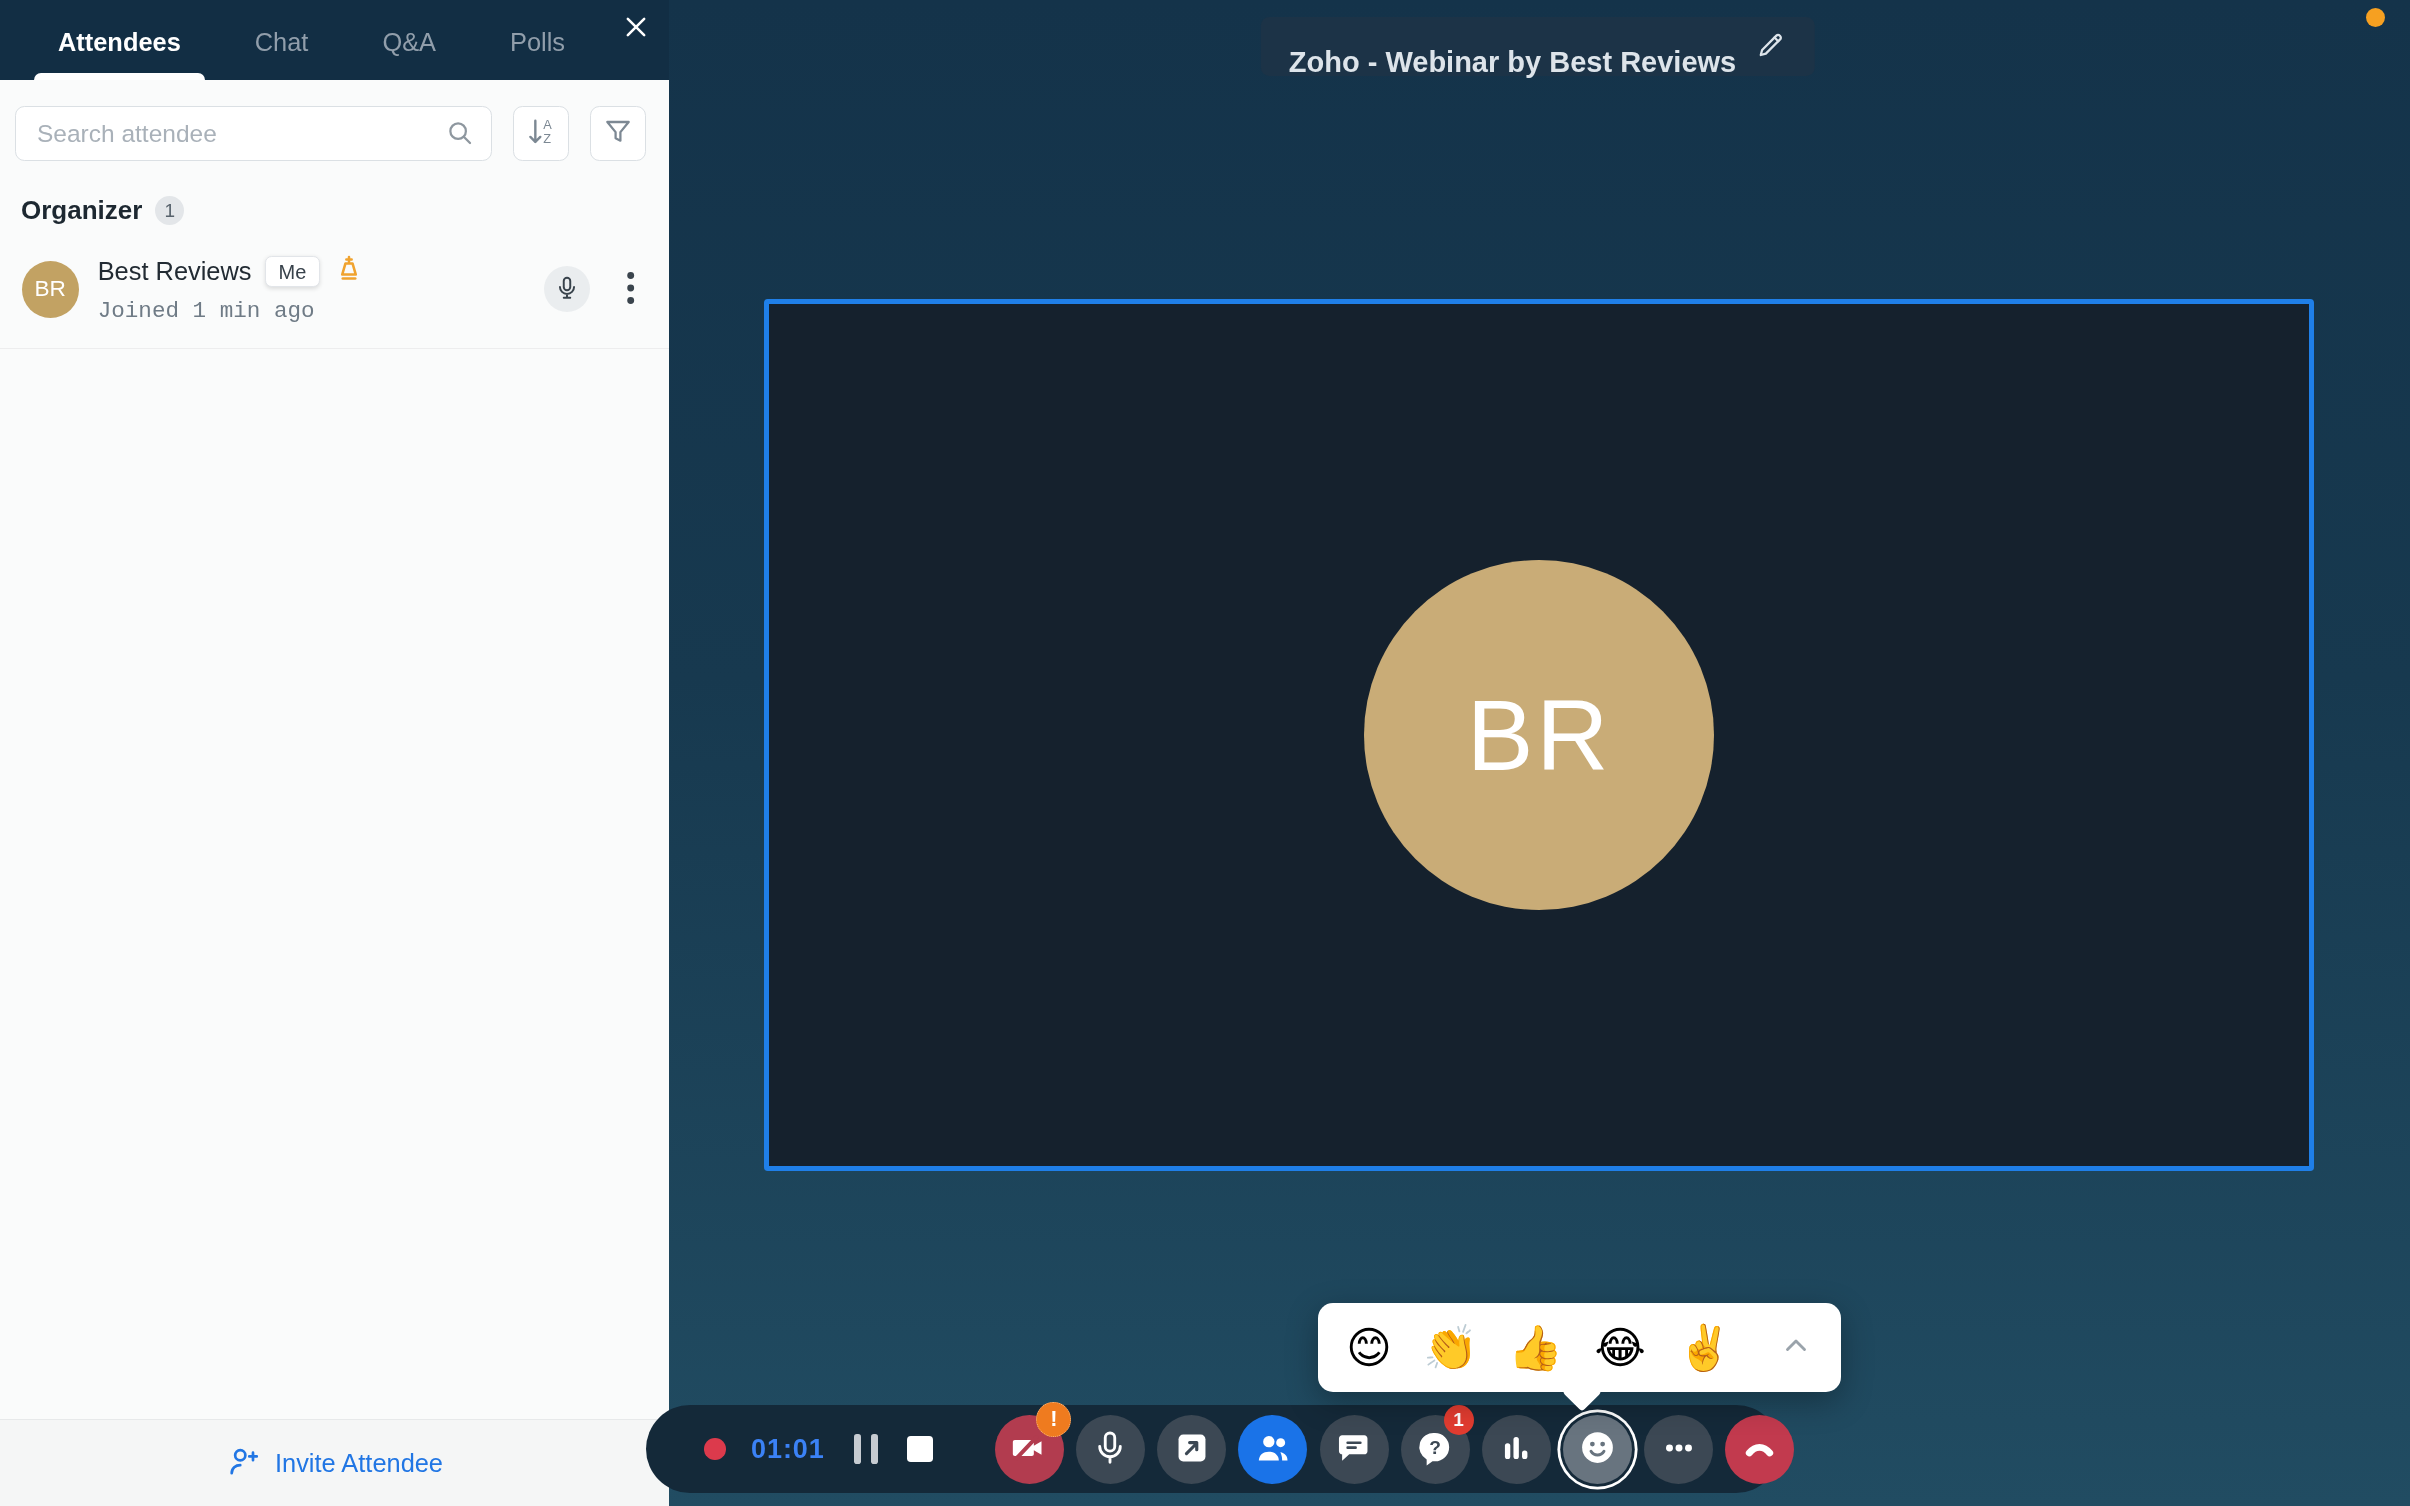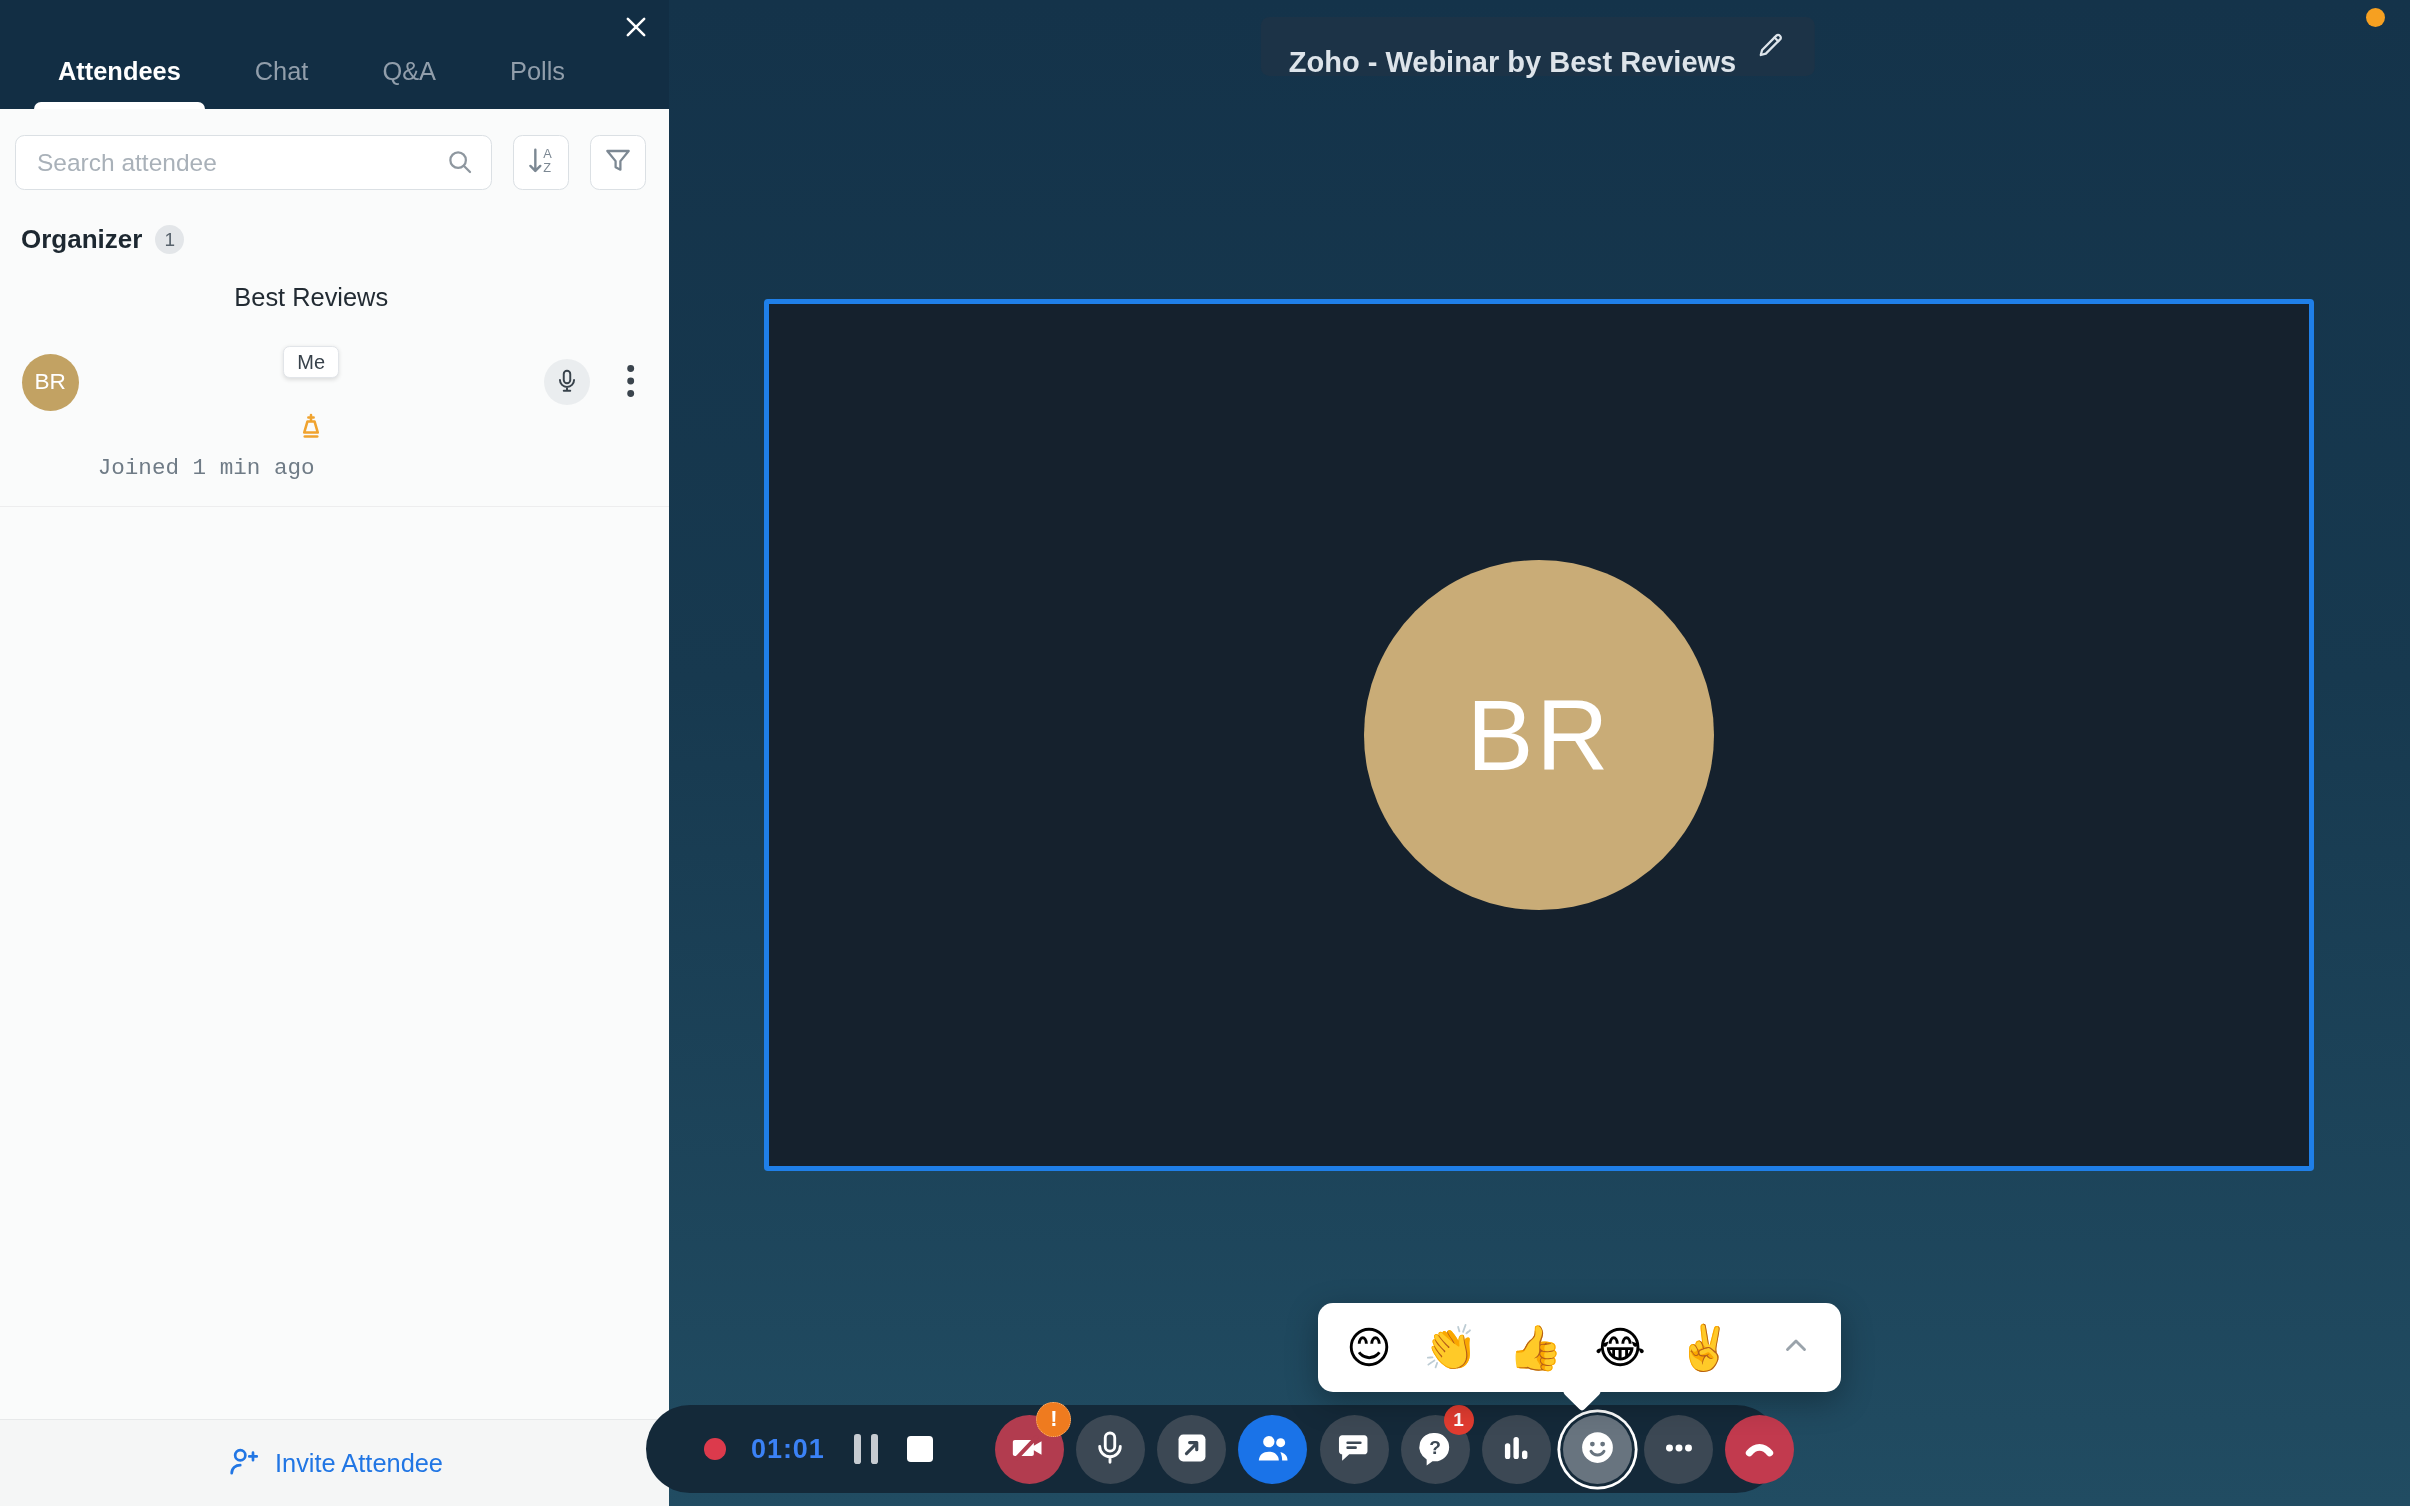--- a/index.html
+++ b/index.html
@@ -4,21 +4,21 @@
 <style>
   * { margin:0; padding:0; box-sizing:border-box; }
   html,body { width:2411px; height:1507px; }
   body { font-family:"Liberation Sans", sans-serif; }
   .app { position:relative; width:2411px; height:1507px; overflow:hidden;
          background:linear-gradient(180deg,#14334a 0%,#17394f 45%,#214c62 100%); }
 
   
   .sidebar { position:absolute; left:0; top:0; width:669px; height:1507px;
              background:#fafbfb; z-index:10; display:flex; flex-direction:column; }
-  .sb-header { position:relative; height:109px; background:#122e44; flex:0 0 auto; }
+  .sb-header { position:relative; height:80px; background:#122e44; flex:0 0 auto; }
   .tabs { display:flex; align-items:flex-end; height:100%; gap:74px; padding:0 0 24.5px 58px; }
   .tab { position:relative; font-size:25.4px; color:#919eab; cursor:pointer; line-height:1; }
   .tab.active { color:#ffffff; font-weight:700; }
   .tab.active::after { content:""; position:absolute; left:-24.5px; right:-24.5px; bottom:-24.5px;
                        height:7.5px; background:#ffffff; border-radius:7.5px 7.5px 0 0; }
   .close-btn { position:absolute; top:7.5px; right:13px; width:41px; height:41px;
                display:flex; align-items:center; justify-content:center; cursor:pointer; }
 
   .sb-body { flex:1 1 auto; position:relative; }
   .search-row { display:flex; align-items:center; padding:26px 22.6px 0 15px; gap:21px; }
@@ -35,21 +35,21 @@
   .section-label { font-size:26px; font-weight:700; color:#1d2831; }
   .count-badge { min-width:29px; height:29px; border-radius:50%; background:#e3e6e9;
                  color:#57626c; font-size:19px; display:flex; align-items:center;
                  justify-content:center; }
 
   .attendee-row { display:flex; align-items:center; padding:24.5px 22.6px 24.5px 21.7px; gap:19px;
                   border-bottom:1.9px solid #ededee; margin-top:3.8px; }
   .avatar-sm { width:57px; height:57px; border-radius:50%; background:#c2a263; color:#fff;
                font-size:22.6px; display:flex; align-items:center; justify-content:center; flex:0 0 auto; }
   .att-info { flex:1 1 auto; }
-  .att-line1 { display:flex; align-items:center; gap:34px;flex-direction:column; }
+  .att-line1 { display:flex; align-items:center; gap:13px; }
   .att-name { font-size:25.4px; color:#222b33; font-weight:500; }
   .me-badge { background:#fff; border:0.9px solid #e2e5e9; box-shadow:0 1.9px 4.7px rgba(0,0,0,.12);
               border-radius:6.6px; font-size:20px; color:#38424b; padding:4.7px 13px; line-height:1; }
   .att-line2 { font-size:22.6px; color:#6f7b86; margin-top:8.5px;font-family:Liberation Mono, monospace; }
   .mic-chip { width:46px; height:46px; border-radius:50%; background:#eaedef;
               display:flex; align-items:center; justify-content:center; cursor:pointer; }
   .kebab { width:32px; height:41px; display:flex; align-items:center; justify-content:center;
            cursor:pointer; margin-left:5.6px; }
 
   .sb-footer { flex:0 0 auto; height:88px; background:#f5f6f6; border-top:1.9px solid #e7e9ea;

